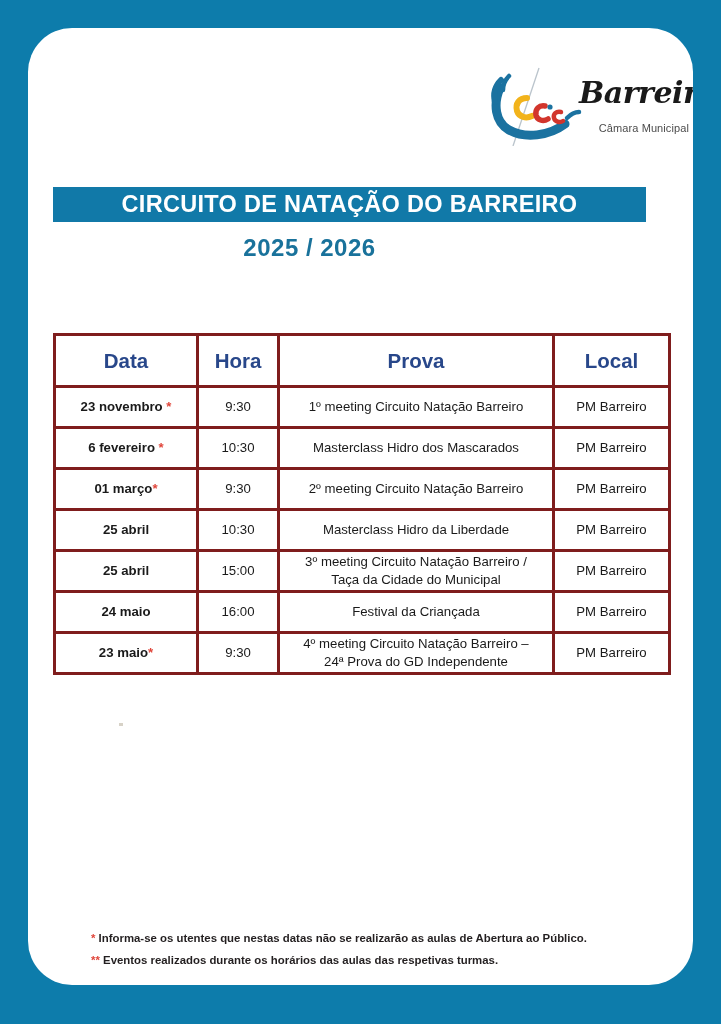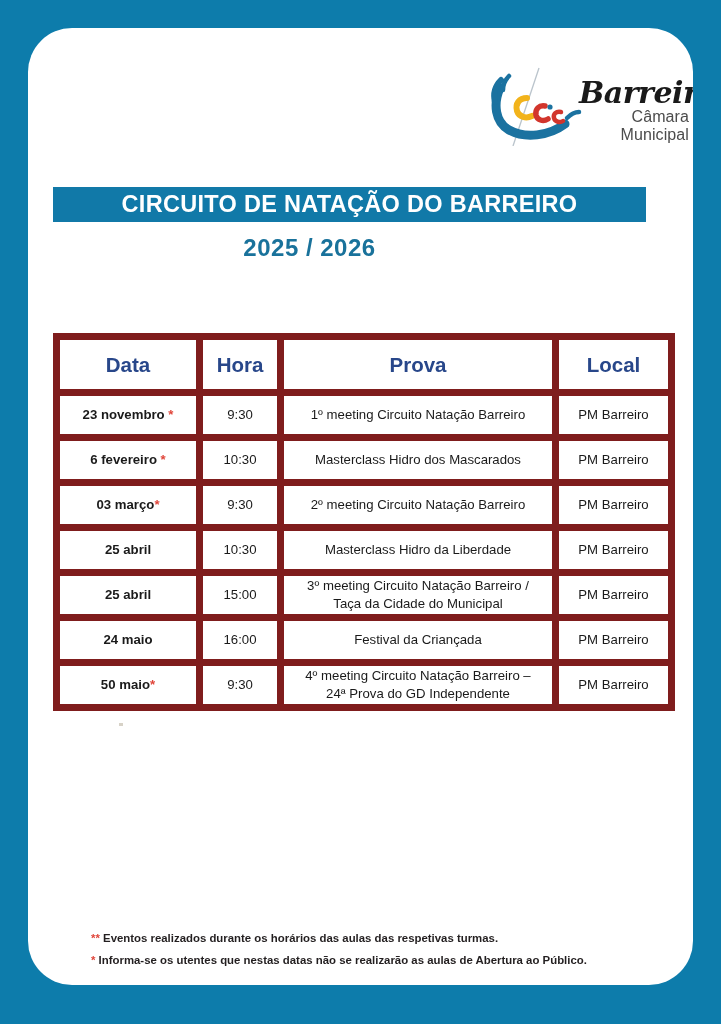--- a/index.html
+++ b/index.html
@@ -92,24 +92,24 @@
     font-family: "DejaVu Serif", serif;
     font-style: italic;
     font-weight: bold;
     font-size: 30px;
     color: #1a1a1a;
     line-height: 1;
     letter-spacing: -0.5px;
   }
   #cm-sub {
     font-family: "Liberation Sans", sans-serif;
-    font-size: 16px;
+    font-size: 11px;
     color: #4c4c4c;
     text-align: right;
-    margin-top: 0;
+    margin-top: 14px;
     letter-spacing: 0.1px;
   }
 
   
   #title-banner {
     position: absolute;
     left: 25px;
     top: 159px;
     width: 593px;
     height: 35px;
@@ -144,21 +144,21 @@
     top: 305px;
     width: 615px;
   }
   table#schedule {
     border-collapse: collapse;
     width: 615px;
     table-layout: fixed;
   }
   table#schedule th,
   table#schedule td {
-    border: 7px solid #7f1d1d;
+    border: 3px solid #7f1d1d;
     background: #ffffff;
     padding: 0 4px;
     vertical-align: middle;
     text-align: center;
   }
   table#schedule th {
     height: 49px;
     color: #28478a;
     font-size: 20.5px;
     font-weight: bold;
@@ -271,21 +271,21 @@
             <td class="cell-prova"><span>1º meeting Circuito Natação Barreiro</span></td>
             <td>PM Barreiro</td>
           </tr>
           <tr>
             <td class="cell-date"><span>6 fevereiro</span><span class="ast"> *</span></td>
             <td>10:30</td>
             <td class="cell-prova"><span>Masterclass Hidro dos Mascarados</span></td>
             <td>PM Barreiro</td>
           </tr>
           <tr>
-            <td class="cell-date"><span>03 março</span><span class="ast">*</span></td>
+            <td class="cell-date"><span>01 março</span><span class="ast">*</span></td>
             <td>9:30</td>
             <td class="cell-prova"><span>2º meeting Circuito Natação Barreiro</span></td>
             <td>PM Barreiro</td>
           </tr>
           <tr>
             <td class="cell-date"><span>25 abril</span><span class="ast"></span></td>
             <td>10:30</td>
             <td class="cell-prova"><span>Masterclass Hidro da Liberdade</span></td>
             <td>PM Barreiro</td>
           </tr>
@@ -295,29 +295,29 @@
             <td class="cell-prova two-line"><span>3º meeting Circuito Natação Barreiro /</span><br><span>Taça da Cidade do Municipal</span></td>
             <td>PM Barreiro</td>
           </tr>
           <tr>
             <td class="cell-date"><span>24 maio</span><span class="ast"></span></td>
             <td>16:00</td>
             <td class="cell-prova"><span>Festival da Criançada</span></td>
             <td>PM Barreiro</td>
           </tr>
           <tr>
-            <td class="cell-date"><span>50 maio</span><span class="ast">*</span></td>
+            <td class="cell-date"><span>23 maio</span><span class="ast">*</span></td>
             <td>9:30</td>
             <td class="cell-prova two-line"><span>4º meeting Circuito Natação Barreiro –</span><br><span>24ª Prova do GD Independente</span></td>
             <td>PM Barreiro</td>
           </tr>
         </tbody>
       </table>
       <div id="tiny-dot"></div>
     </div>
 
     <div id="footnotes">
+      <div class="footnote"><span class="ast">*</span><span> Informa-se os utentes que nestas datas não se realizarão as aulas de Abertura ao Público.</span></div>
       <div class="footnote"><span class="ast">**</span><span> Eventos realizados durante os horários das aulas das respetivas turmas.</span></div>
-      <div class="footnote"><span class="ast">*</span><span> Informa-se os utentes que nestas datas não se realizarão as aulas de Abertura ao Público.</span></div>
     </div>
 
   </div>
 </div>
 
 </body></html>

